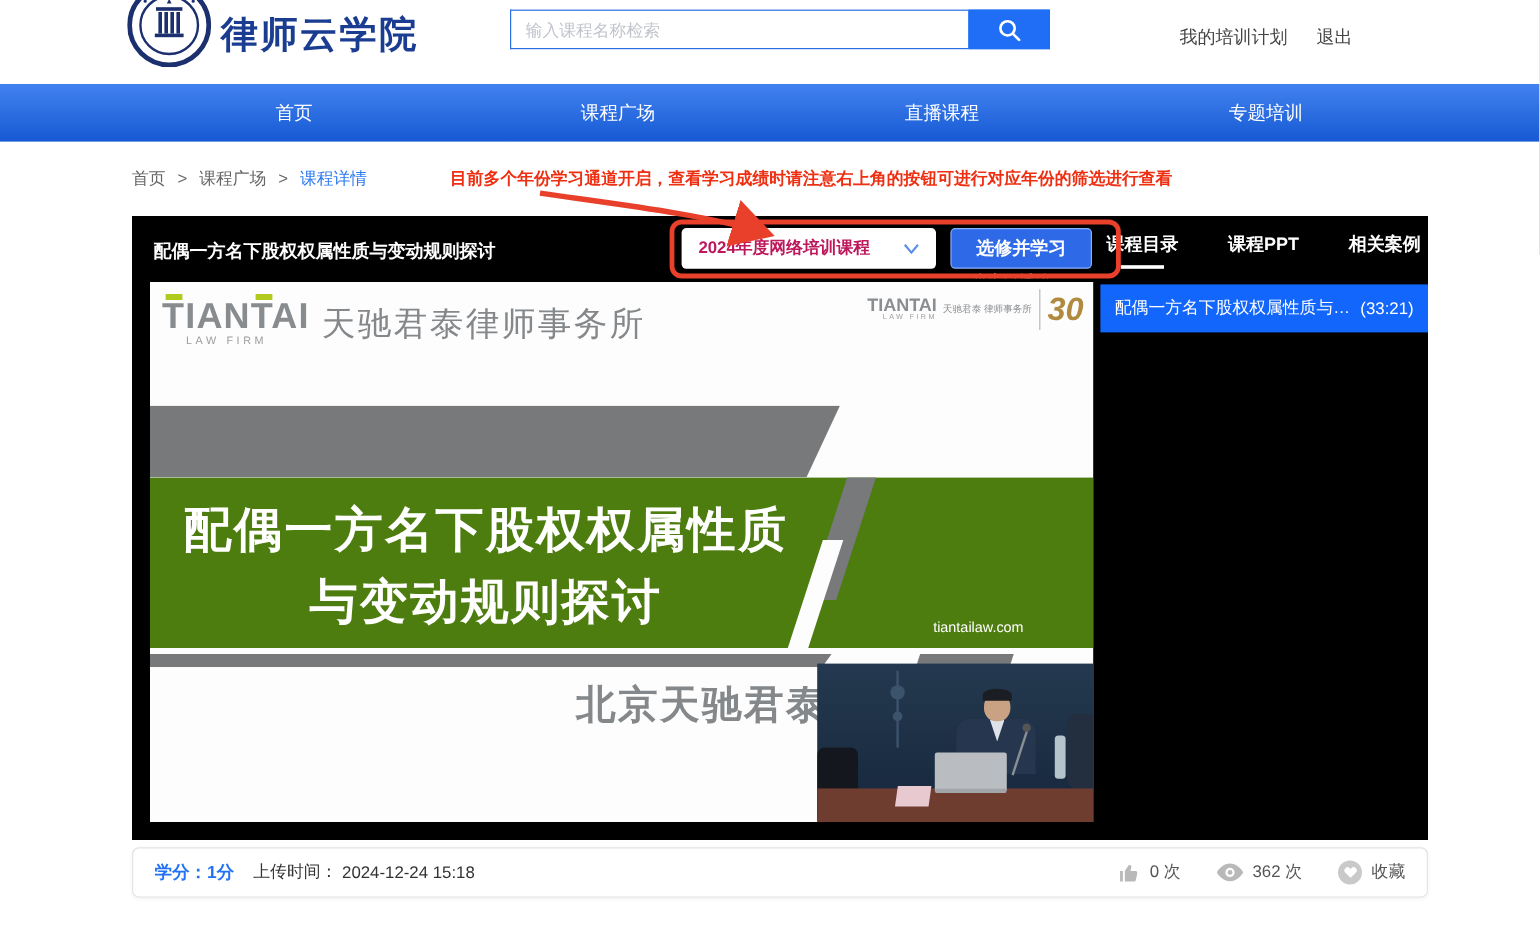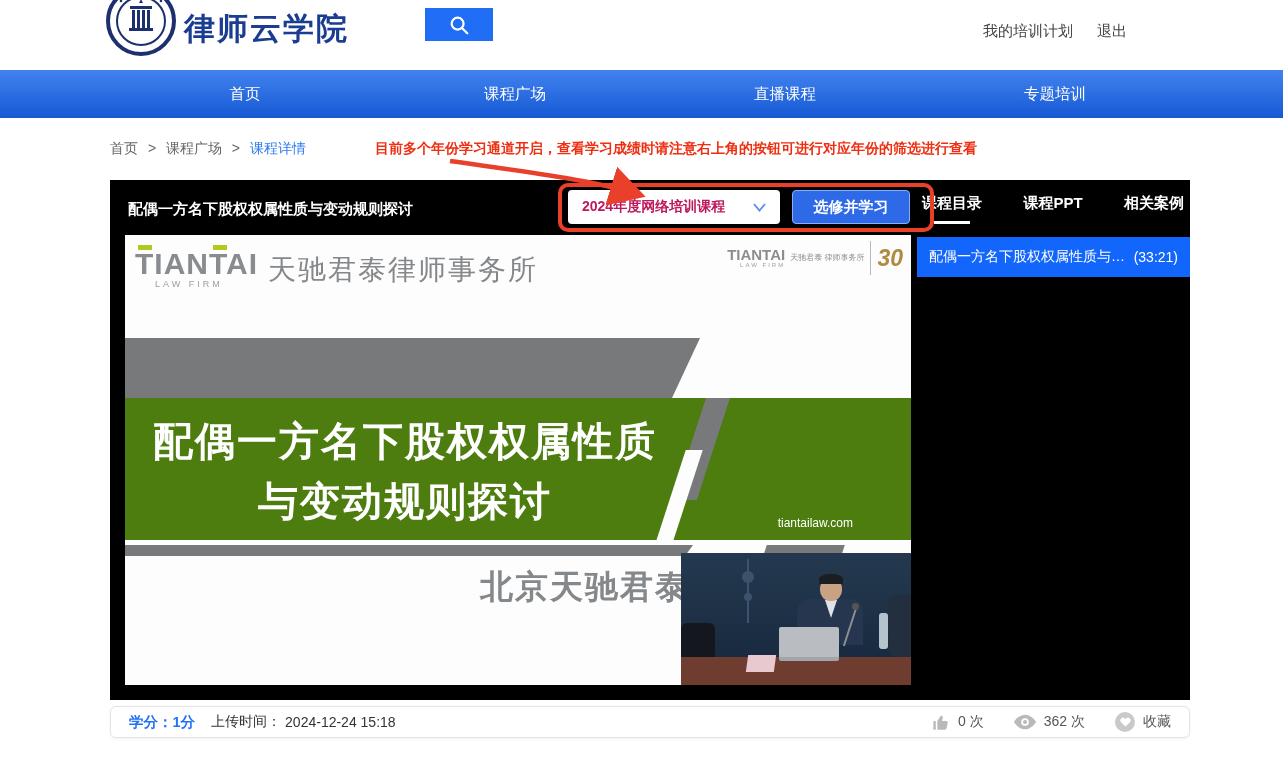--- a/index.html
+++ b/index.html
@@ -52,21 +52,21 @@
   .logo-en { font-size:30px; font-weight:bold; color:#898c8f; letter-spacing:1px; line-height:30px; }
   .logo-tick { position:absolute; width:14px; height:5px; background:#b2ca1d; top:0; }
   .logo-tick.t1 { left:3px; } .logo-tick.t2 { left:78px; }
   .logo-lf { font-size:9px; letter-spacing:3px; color:#9a9da0; padding-left:20px; }
   .logo-cn { font-size:28px; font-weight:400; color:#85888b; margin-left:10px; margin-top:6px; letter-spacing:2px; }
   .logo-mini { position:absolute; right:8px; top:6px; display:flex; align-items:center; }
   .mini-en { font-size:15px; font-weight:bold; color:#8b8e91; line-height:14px; }
   .mini-lf { font-size:6px; letter-spacing:2px; color:#9a9da0; text-align:right; }
   .mini-cn { font-size:8px; color:#8b8e91; margin-left:5px; line-height:10px; }
   .mini-div { width:1px; height:34px; background:#b9b9b9; margin:0 6px; }
-  .mini-30 { font-size:23px; font-weight:bold; color:#b08a3e; font-style:italic; }
+  .mini-30 { font-size:27px; font-weight:bold; color:#b08a3e; font-style:italic; }
   .band-gray { position:absolute; left:0; top:103px; width:575px; height:60px; background:#77797b; clip-path:polygon(0 0,100% 0,calc(100% - 28px) 100%,0 100%); }
   .band-green { position:absolute; left:0; top:163px; width:786px; height:142px; background:#4d7c0f; overflow:hidden; }
   .g-slash { position:absolute; left:566px; top:-10px; width:24px; height:112px; background:#77797b; transform:skewX(-18deg); }
   .w-slash { position:absolute; left:538px; top:52px; width:17px; height:140px; background:#fdfdfd; transform:skewX(-18deg); }
   .slide-title { position:absolute; left:0; width:560px; text-align:center; color:#fff; font-size:40px; font-weight:bold; letter-spacing:2px; }
   .slide-title.l1 { top:16px; } .slide-title.l2 { top:76px; }
   .website { position:absolute; right:58px; bottom:10px; color:#fff; font-size:12px; }
   .band-gray2 { position:absolute; left:0; top:310px; width:568px; height:11px; background:#77797b; clip-path:polygon(0 0,100% 0,calc(100% - 8px) 100%,0 100%); }
   .band-gray2b { position:absolute; left:640px; top:310px; width:78px; height:11px; background:#77797b; transform:skewX(-18deg); }
   .slide-footer { position:absolute; left:355px; top:330px; font-size:33px; font-weight:bold; color:#85888b; letter-spacing:2px; white-space:nowrap; }
@@ -86,21 +86,21 @@
   .namecard { position:absolute; left:66px; top:102px; width:28px; height:17px; background:#e8c9cf; transform:skewX(-8deg); }
   .chair { position:absolute; right:-6px; top:42px; width:28px; height:62px; border-radius:8px; background:#232f3e; }
   .dark-bag { position:absolute; left:0; top:70px; width:34px; height:62px; border-radius:6px; background:#14181e; }
 
   
   .playlist-item { position:absolute; left:807px; top:57px; width:273px; height:40px; background:#1266fb; display:flex; align-items:center; padding:0 12px; color:#fff; font-size:14px; cursor:pointer; }
   .pl-title { flex:1; white-space:nowrap; overflow:hidden; text-overflow:ellipsis; }
   .pl-dur { margin-left:8px; flex:none; }
 
   
-  .meta-bar { position:absolute; left:110px; top:706px; width:1080px; height:32px; background:#fff; border:1px solid #e4e4e4; border-radius:6px; box-shadow:0 1px 3px rgba(0,0,0,.06); display:flex; align-items:center; padding:0 18px; }
+  .meta-bar { position:absolute; left:110px; top:706px; width:1080px; height:42px; background:#fff; border:1px solid #e4e4e4; border-radius:6px; box-shadow:0 1px 3px rgba(0,0,0,.06); display:flex; align-items:center; padding:0 18px; }
   .credit { color:#2272f5; font-size:14.5px; font-weight:bold; }
   .upload { margin-left:16px; color:#333; font-size:14px; }
   .stats { margin-left:auto; display:flex; align-items:center; gap:30px; }
   .stat { display:flex; align-items:center; gap:8px; color:#555; font-size:14px; cursor:pointer; }
   .heart-circle { width:20px; height:20px; border-radius:50%; background:#c9c9c9; display:flex; align-items:center; justify-content:center; }
 </style>
 </head>
 <body>
 
 <div id="page">
@@ -119,20 +119,21 @@
           <rect x="31" y="24" width="3" height="18"></rect>
         <rect x="36" y="24" width="3" height="18"></rect>
           <rect x="41" y="24" width="3" height="18"></rect>
         <rect x="23" y="42" width="24" height="3"></rect>
           <rect x="24" y="20" width="22" height="3"></rect>
         <path d="M35 13 l2 4 -4 0 z"></path>
       </g>
     </svg>
     <div class="brand">律师云学院</div>
     <div class="search-wrap">
+      <input class="search-input" type="text" placeholder="输入课程名称检索" style="">
       <div class="search-btn">
         <svg width="22" height="22" viewBox="0 0 24 24">
           <circle cx="10.5" cy="10.5" r="6.5" fill="none" stroke="#fff" stroke-width="2.4"></circle>
           <line x1="15.5" y1="15.5" x2="21" y2="21" stroke="#fff" stroke-width="2.4" stroke-linecap="round"></line>
         </svg>
       </div>
     </div>
     <div class="hlink plan">我的培训计划</div>
     <div class="hlink exit">退出</div>
   </div>

